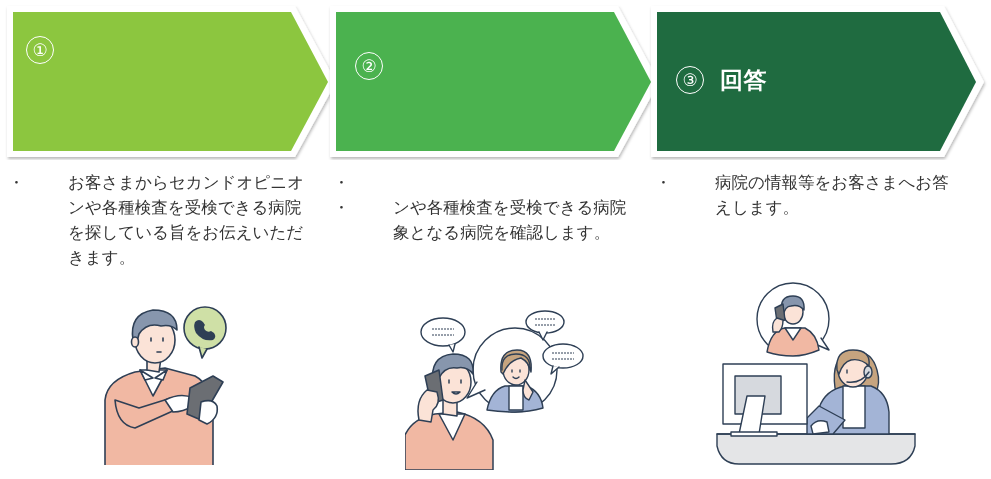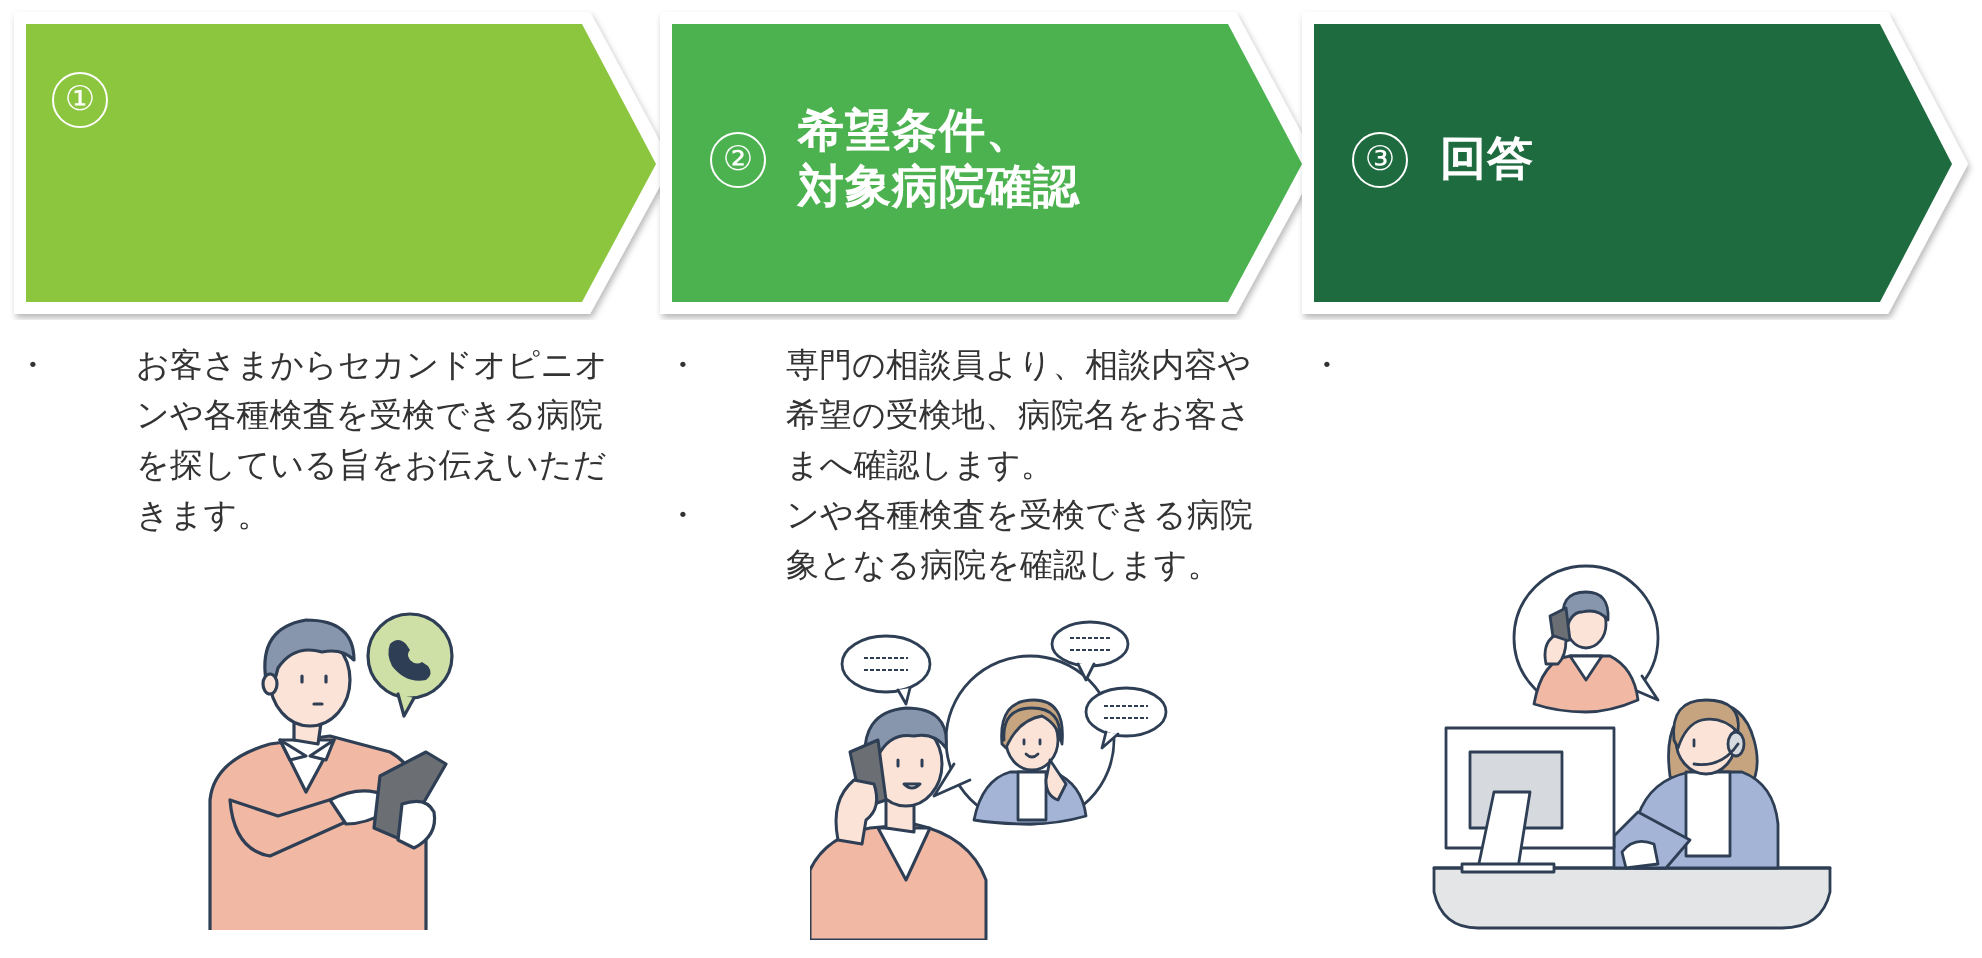--- a/index.html
+++ b/index.html
@@ -33,22 +33,20 @@
   </div>
 </div>
 
 <div class="step" style="left:327px;">
   <svg class="arrow" width="336" height="160" viewBox="0 0 336 160">
     <polygon points="3,6 291,6 332,82 291,157 3,157" fill="#ffffff" filter="url(#sh)"></polygon>
     <polygon points="9,12 287,12 324,82 287,151 9,151" fill="#4bb24f"></polygon>
   </svg>
   <div class="step-head" style="left:28px;top:52px;">
     <span class="num">②</span>
-    <span class="title">希望条件、
-対象病院確認</span>
   </div>
 </div>
 
 <div class="step" style="left:648px;width:343px;">
   <svg class="arrow" width="340" height="160" viewBox="0 0 340 160">
     <polygon points="3,6 296,6 336,82 296,157 3,157" fill="#ffffff" filter="url(#sh)"></polygon>
     <polygon points="9,12 292,12 328,82 292,151 9,151" fill="#1f6b40"></polygon>
   </svg>
   <div class="step-head" style="left:28px;top:66px;">
     <span class="num">③</span>
@@ -62,34 +60,33 @@
     <span class="txt">お客さまからセカンドオピニオ
 ンや各種検査を受検できる病院
 を探している旨をお伝えいただ
 きます。</span>
   </div>
 </div>
 
 <div class="desc" style="left:333px;width:320px;">
   <div class="bullet">
     <span class="dot">・</span>
-    <span class="txt">専門の相談員より、相談内容や
-希望の受検地、病院名をお客さ
-まへ確認します。</span>
   </div>
   <div class="bullet">
     <span class="dot">・</span>
     <span class="txt">ンや各種検査を受検できる病院
 象となる病院を確認します。</span>
   </div>
 </div>
 
 <div class="desc" style="left:655px;width:330px;">
   <div class="bullet">
     <span class="dot">・</span>
+    <span class="txt">病院の情報等をお客さまへお答
+えします。</span>
   </div>
 </div>
 
 <svg class="illus" style="left:95px;top:300px;" width="150" height="165" viewBox="0 0 150 165">
   <g stroke="#2e3f55" stroke-width="1.6" stroke-linejoin="round" stroke-linecap="round">
 
     <path d="M10,170 L10,100 Q12,80 40,72 L70,68 L100,76 Q115,84 118,110 L118,170 Z" fill="#f1b8a3"></path>
 
     <path d="M45,70 L58,96 L72,70 Z" fill="#ffffff"></path>
     <path d="M45,70 L50,80 L58,78 Z M72,70 L68,80 L60,78 Z" fill="#ffffff"></path>

